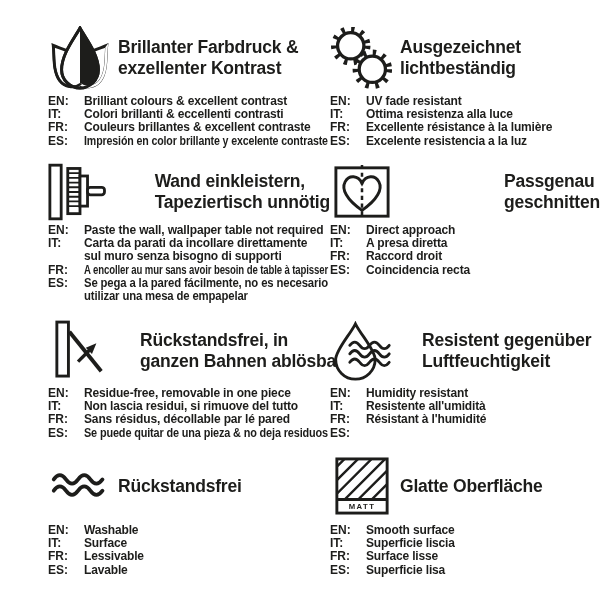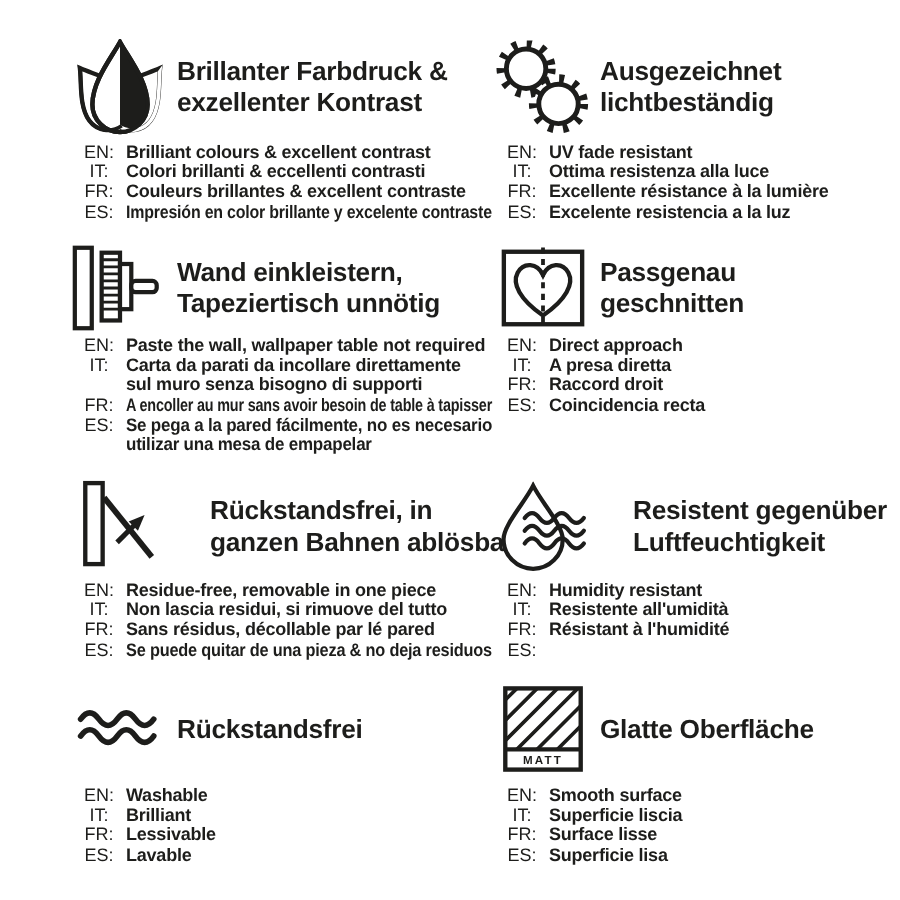--- a/index.html
+++ b/index.html
@@ -20,25 +20,25 @@
     flex:0 0 64px; width:64px;
     display:flex; align-items:center; justify-content:center;
   }
   .icon svg { display:block; }
   .title {
     font-size:17.5px; font-weight:700; line-height:21px;
     letter-spacing:-0.2px; white-space:pre;
     margin-left:6px; display:inline-block; transform-origin:left center;
   }
   .r1 .head { height:66px; } .r1 .list { margin-top:4px; }
-  .r2 .head { height:54px; } .r2 .list { margin-top:5px; }
+  .r2 .head { height:54px;justify-content:space-between; } .r2 .list { margin-top:5px; }
   .r3 .head { height:62px;gap:22px; } .r3 .list { margin-top:5px; }
   .r4 .head { height:68px; } .r4 .list { margin-top:4px; }
   .item { display:flex; align-items:flex-start; font-size:12px; line-height:13.2px; }
-  .lang { flex:0 0 36px; width:36px; font-weight:400;text-align:center; }
+  .lang { flex:0 0 36px; width:36px; font-weight:700; }
   .txt  {
     font-weight:600; white-space:pre; display:inline-block;
     transform-origin:left center; letter-spacing:-0.15px;
   }
   .ic-stroke { stroke:#1d1d1b; fill:none; }
 </style>
 </head>
 <body>
 
 <div class="canvas">
@@ -263,21 +263,21 @@
       </div>
       <h2 class="title">Rückstandsfrei</h2>
     </div>
     <div class="list">
       <div class="item">
           <span class="lang">EN:</span>
           <span class="txt">Washable</span>
         </div>
       <div class="item">
           <span class="lang">IT:</span>
-          <span class="txt">Brilliant</span>
+          <span class="txt">Surface</span>
         </div>
       <div class="item">
           <span class="lang">FR:</span>
           <span class="txt">Lessivable</span>
         </div>
       <div class="item">
           <span class="lang">ES:</span>
           <span class="txt">Lavable</span>
         </div>
     </div>

